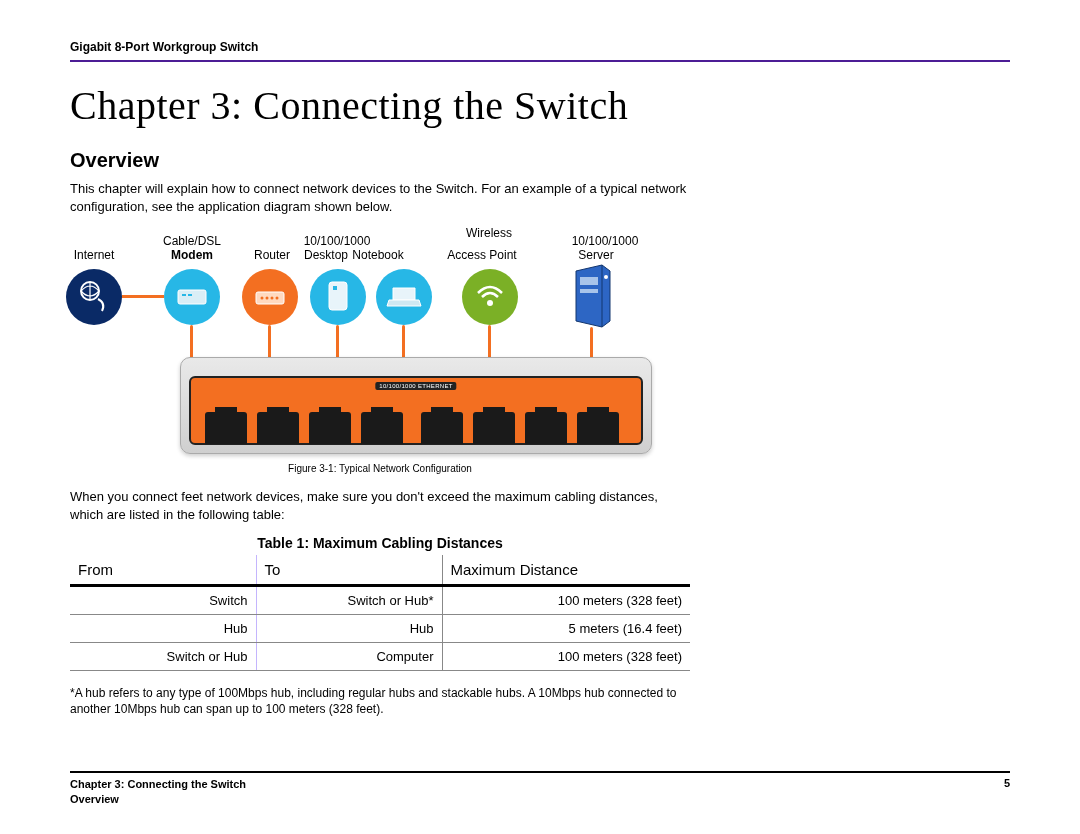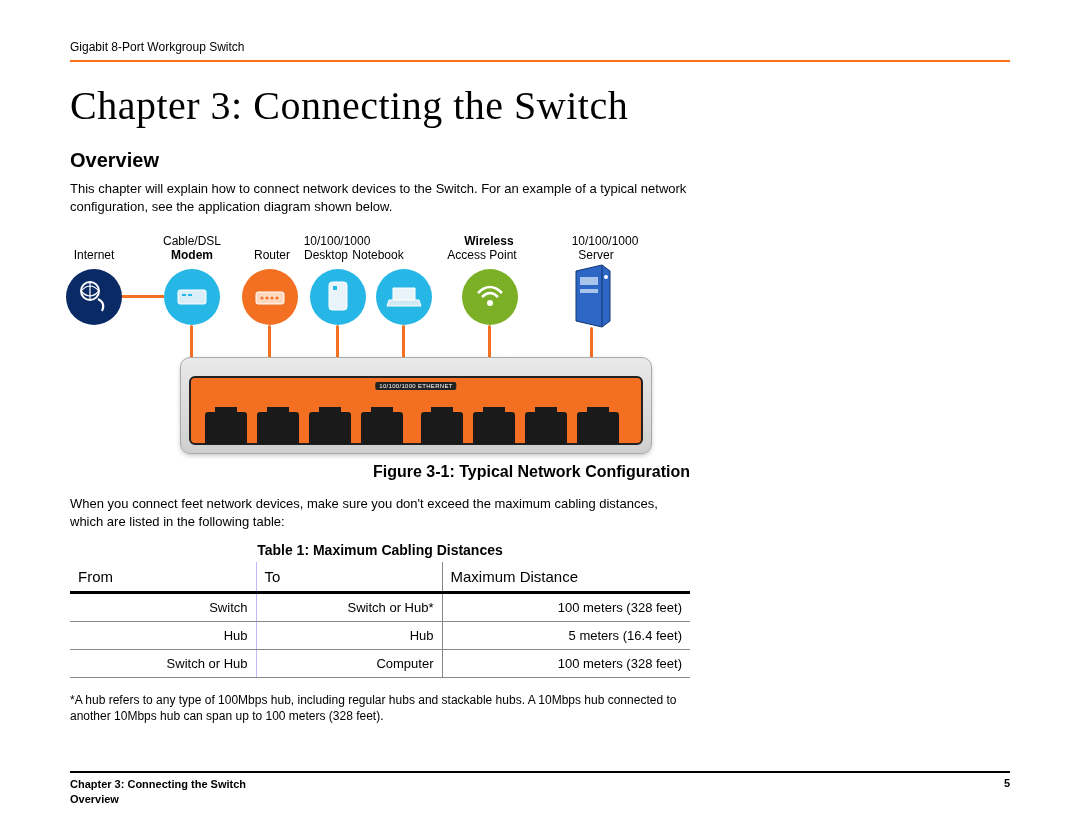--- a/index.html
+++ b/index.html
@@ -11,22 +11,22 @@
     height: 834px;
     position: relative;
     color: #000;
   }
   .page {
     padding: 40px 70px 30px 70px;
     box-sizing: border-box;
   }
   .header-bar {
     font-size: 12px;
-    font-weight: normal;
-    border-bottom: 2px solid #f97316;
+    font-weight: bold;
+    border-bottom: 2px solid #4c1d95;
     padding-bottom: 6px;
     margin-bottom: 20px;
   }
   .chapter-title {
     font-size: 40px;
     font-weight: normal;
     font-family: "Times New Roman", Times, serif;
     margin: 10px 0 20px 0;
     letter-spacing: 0.5px;
   }
@@ -96,23 +96,23 @@
   .switch-label-strip {
     position:absolute;
     top:4px; left:50%; transform:translateX(-50%);
     font-size:6px;
     background:#222; color:#fff;
     padding:1px 4px;
     border-radius:2px;
     letter-spacing:0.3px;
   }
   .figure-caption {
-    font-size:16px;
-    font-weight:bold;
-    text-align:right;
+    font-size:10px;
+    font-weight:normal;
+    text-align:center;
     width:620px;
     margin: 4px 0 14px 0;
   }
   .table-caption {
     font-size:14px;
     font-weight:bold;
     text-align:center;
     width:620px;
     margin: 10px 0 4px 0;
   }
@@ -172,21 +172,21 @@
     <div class="dev-label" style="left:86px; top:8px; width:72px;">Cable/DSL</div>
     <div class="dev-label" style="left:86px; top:22px; width:72px;font-weight:bold;">Modem</div>
 
     <div class="dev-label" style="left:172px; top:22px; width:60px;">Router</div>
 
     <div class="dev-label" style="left:222px; top:8px; width:90px;">10/100/1000</div>
     <div class="dev-label" style="left:226px; top:22px; width:60px;">Desktop</div>
 
     <div class="dev-label" style="left:273px; top:22px; width:70px;">Notebook</div>
 
-    <div class="dev-label" style="left:374px; top:8px; width:90px;font-weight:bold;">Wireless</div>
+    <div class="dev-label" style="left:374px; top:0; width:90px;">Wireless</div>
     <div class="dev-label" style="left:362px; top:22px; width:100px;">Access Point</div>
 
     <div class="dev-label" style="left:490px; top:8px; width:90px;">10/100/1000</div>
     <div class="dev-label" style="left:496px; top:22px; width:60px;">Server</div>
 
     <div class="icon-circle" style="left:-4px; top:42px; background:#0a2a66;">
       <svg width="36" height="36" viewBox="0 0 36 36">
           <circle cx="14" cy="12" r="9" fill="none" stroke="#fff" stroke-width="2"></circle>
           <path d="M5 12 Q14 2 23 12 M5 12 Q14 22 23 12 M14 3 L14 21" stroke="#fff" stroke-width="1.2" fill="none"></path>
           <path d="M22 20 Q30 24 26 32" stroke="#fff" stroke-width="2" fill="none"></path>

